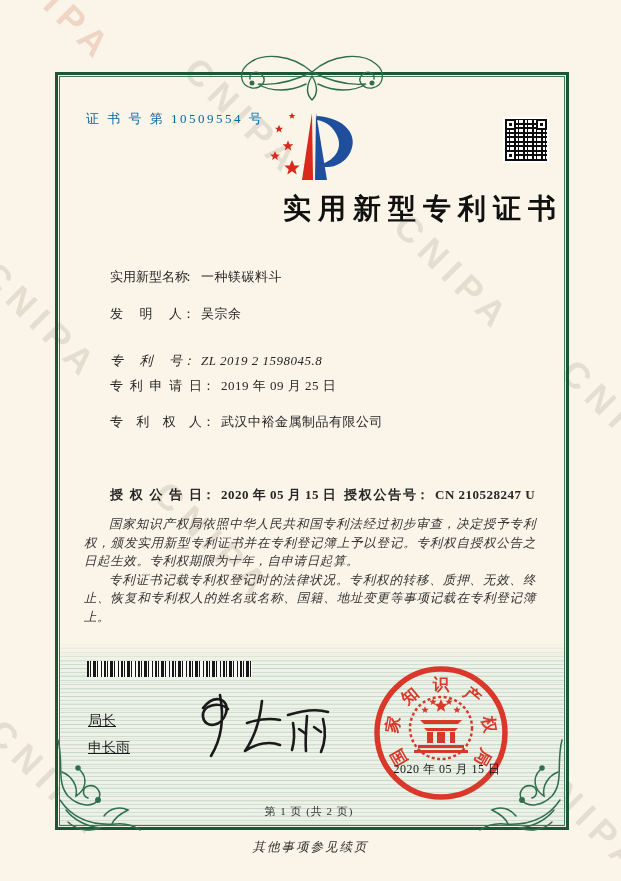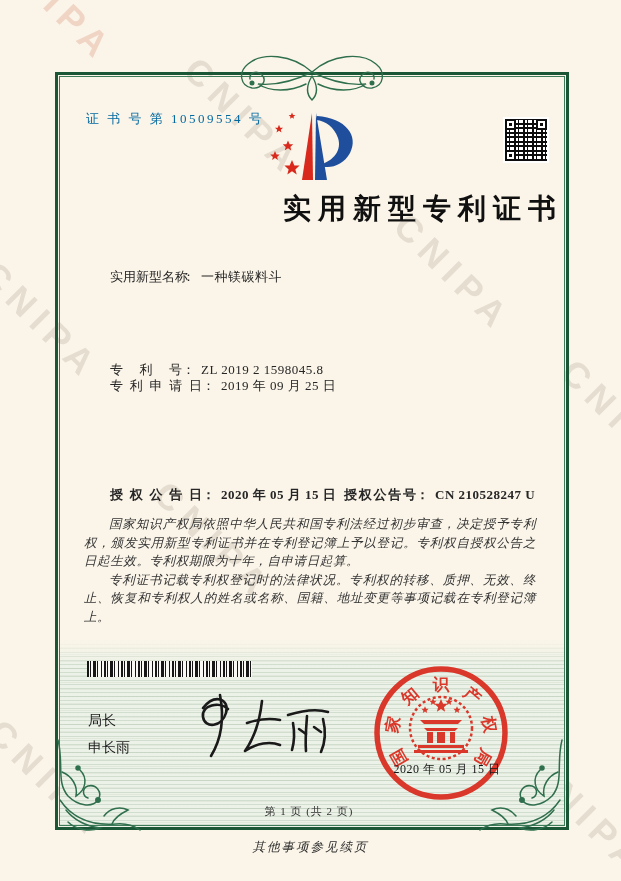--- a/index.html
+++ b/index.html
@@ -78,21 +78,21 @@
   .barcode{
     position:absolute; left:87px; top:661px; width:165px; height:16px; z-index:2;
     background:#f8f8f4;
     background-image:repeating-linear-gradient(90deg,
       #161616 0 2px, #f8f8f4 2px 3px,
       #161616 3px 4px, #f8f8f4 4px 6px,
       #161616 6px 9px, #f8f8f4 9px 10px,
       #161616 10px 11px, #f8f8f4 11px 14px,
       #161616 14px 15px, #f8f8f4 15px 17px);
   }
-  .signoff{ position:absolute; left:88px; z-index:2; font-family:"Liberation Sans","DejaVu Sans",sans-serif; font-size:14px; color:#1d1d1d;}
+  .signoff{ position:absolute; left:88px; z-index:2; font-family:"Liberation Sans","DejaVu Sans",sans-serif; font-size:14px; color:#1d1d1d;text-decoration:underline;}
   .sig{ position:absolute; left:185px; top:688px; z-index:2;}
   .seal{ position:absolute; left:366px; top:658px; z-index:2;}
   .seal-date{
     position:absolute; left:392px; top:761px; width:110px; z-index:3; text-align:center;
     font-size:12px; letter-spacing:.5px; color:#161616;
   }
   .page-info{ position:absolute; left:55px; top:804px; width:508px; text-align:center; font-size:11px; letter-spacing:1px; color:#333; z-index:2;}
   .cont-note{ position:absolute; left:0; top:839px; width:621px; text-align:center; font-size:12.5px; font-style:italic; letter-spacing:2px; color:#2e2e2e; z-index:2;}
 </style>
 </head>
@@ -173,25 +173,31 @@
     <use href="#st" transform="translate(30,42) scale(1.1)" fill="#d9291c"></use>
     <use href="#st" transform="translate(21,25) scale(0.85)" fill="#d9291c"></use>
     <use href="#st" transform="translate(34,12) scale(0.7)" fill="#d9291c"></use>
   </svg>
 
   <div class="title">实用新型专利证书</div>
 
   <div class="frow" style="top:268px;">
     <span class="flabel w72">实用新型名称</span><span class="colon">：</span><span class="fval">一种镁碳料斗</span>
   </div>
-  <div class="frow" style="top:361px;">
+  <div class="frow" style="top:305px;">
+    <span class="flabel w72">发明人</span><span class="colon">：</span><span class="fval">吴宗余</span>
+  </div>
+  <div class="frow" style="top:352px;font-style:italic;">
     <span class="flabel w72">专利号</span><span class="colon">：</span><span class="fval">ZL 2019 2 1598045.8</span>
   </div>
   <div class="frow" style="top:377px;">
     <span class="flabel w90">专利申请日</span><span class="colon">：</span><span class="fval">2019 年 09 月 25 日</span>
+  </div>
+  <div class="frow" style="top:413px;">
+    <span class="flabel w90">专利权人</span><span class="colon">：</span><span class="fval">武汉中裕金属制品有限公司</span>
   </div>
   <div class="frow" style="top:486px;font-weight:bold;">
     <span class="flabel w90">授权公告日</span><span class="colon">：</span><span class="fval">2020 年 05 月 15 日</span>
     <span class="pair2">
       <span class="flabel w72">授权公告号</span><span class="colon">：</span><span class="fval">CN 210528247 U</span>
     </span>
   </div>
 
   <div class="bodytext">
     <p>国家知识产权局依照中华人民共和国专利法经过初步审查，决定授予专利权，颁发实用新型专利证书并在专利登记簿上予以登记。专利权自授权公告之日起生效。专利权期限为十年，自申请日起算。</p>

